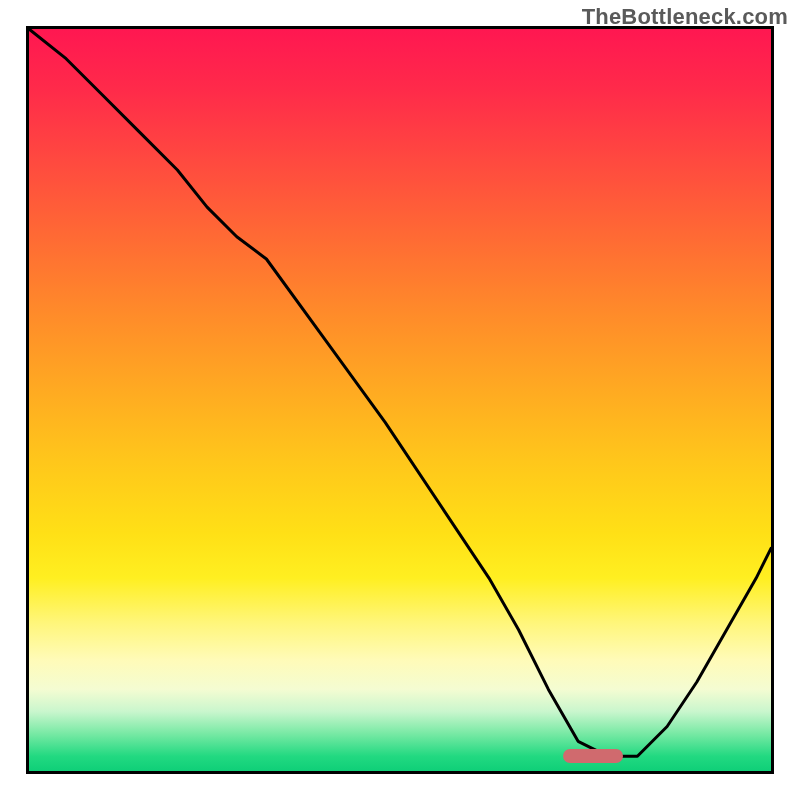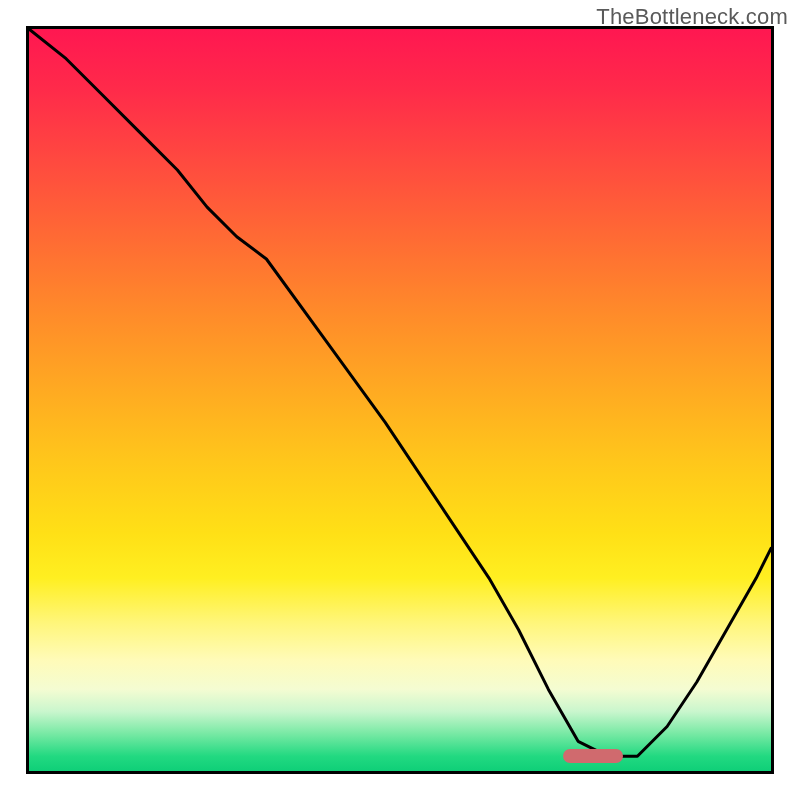--- a/index.html
+++ b/index.html
@@ -14,21 +14,21 @@
   .wrap {
     position: relative;
     width: 800px;
     height: 800px;
   }
   .watermark {
     position: absolute;
     top: 4px;
     right: 12px;
     font-size: 22px;
-    font-weight: 400;
+    font-weight: 700;
     color: #5a5a5a;
     letter-spacing: 0.2px;
     z-index: 10;
   }
   .plot {
     position: absolute;
     left: 26px;
     top: 26px;
     width: 748px;   
     height: 748px;

